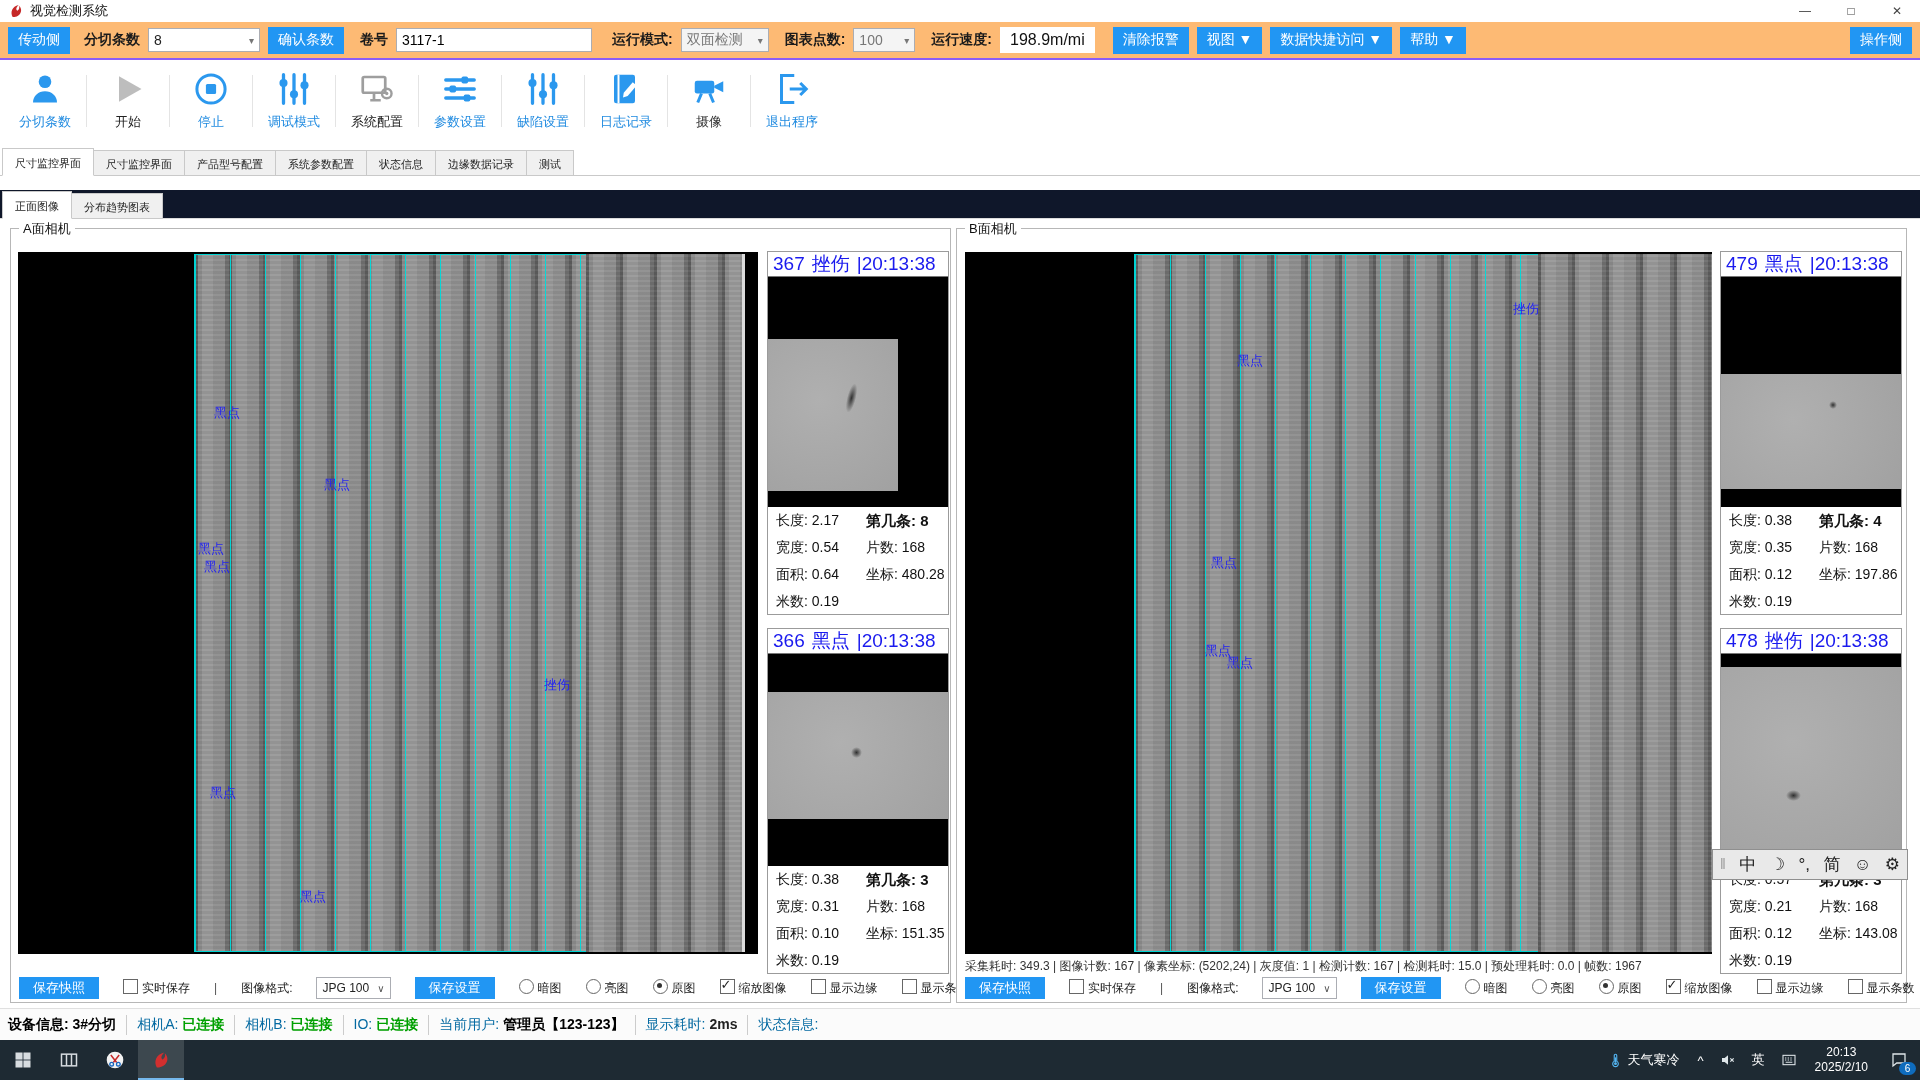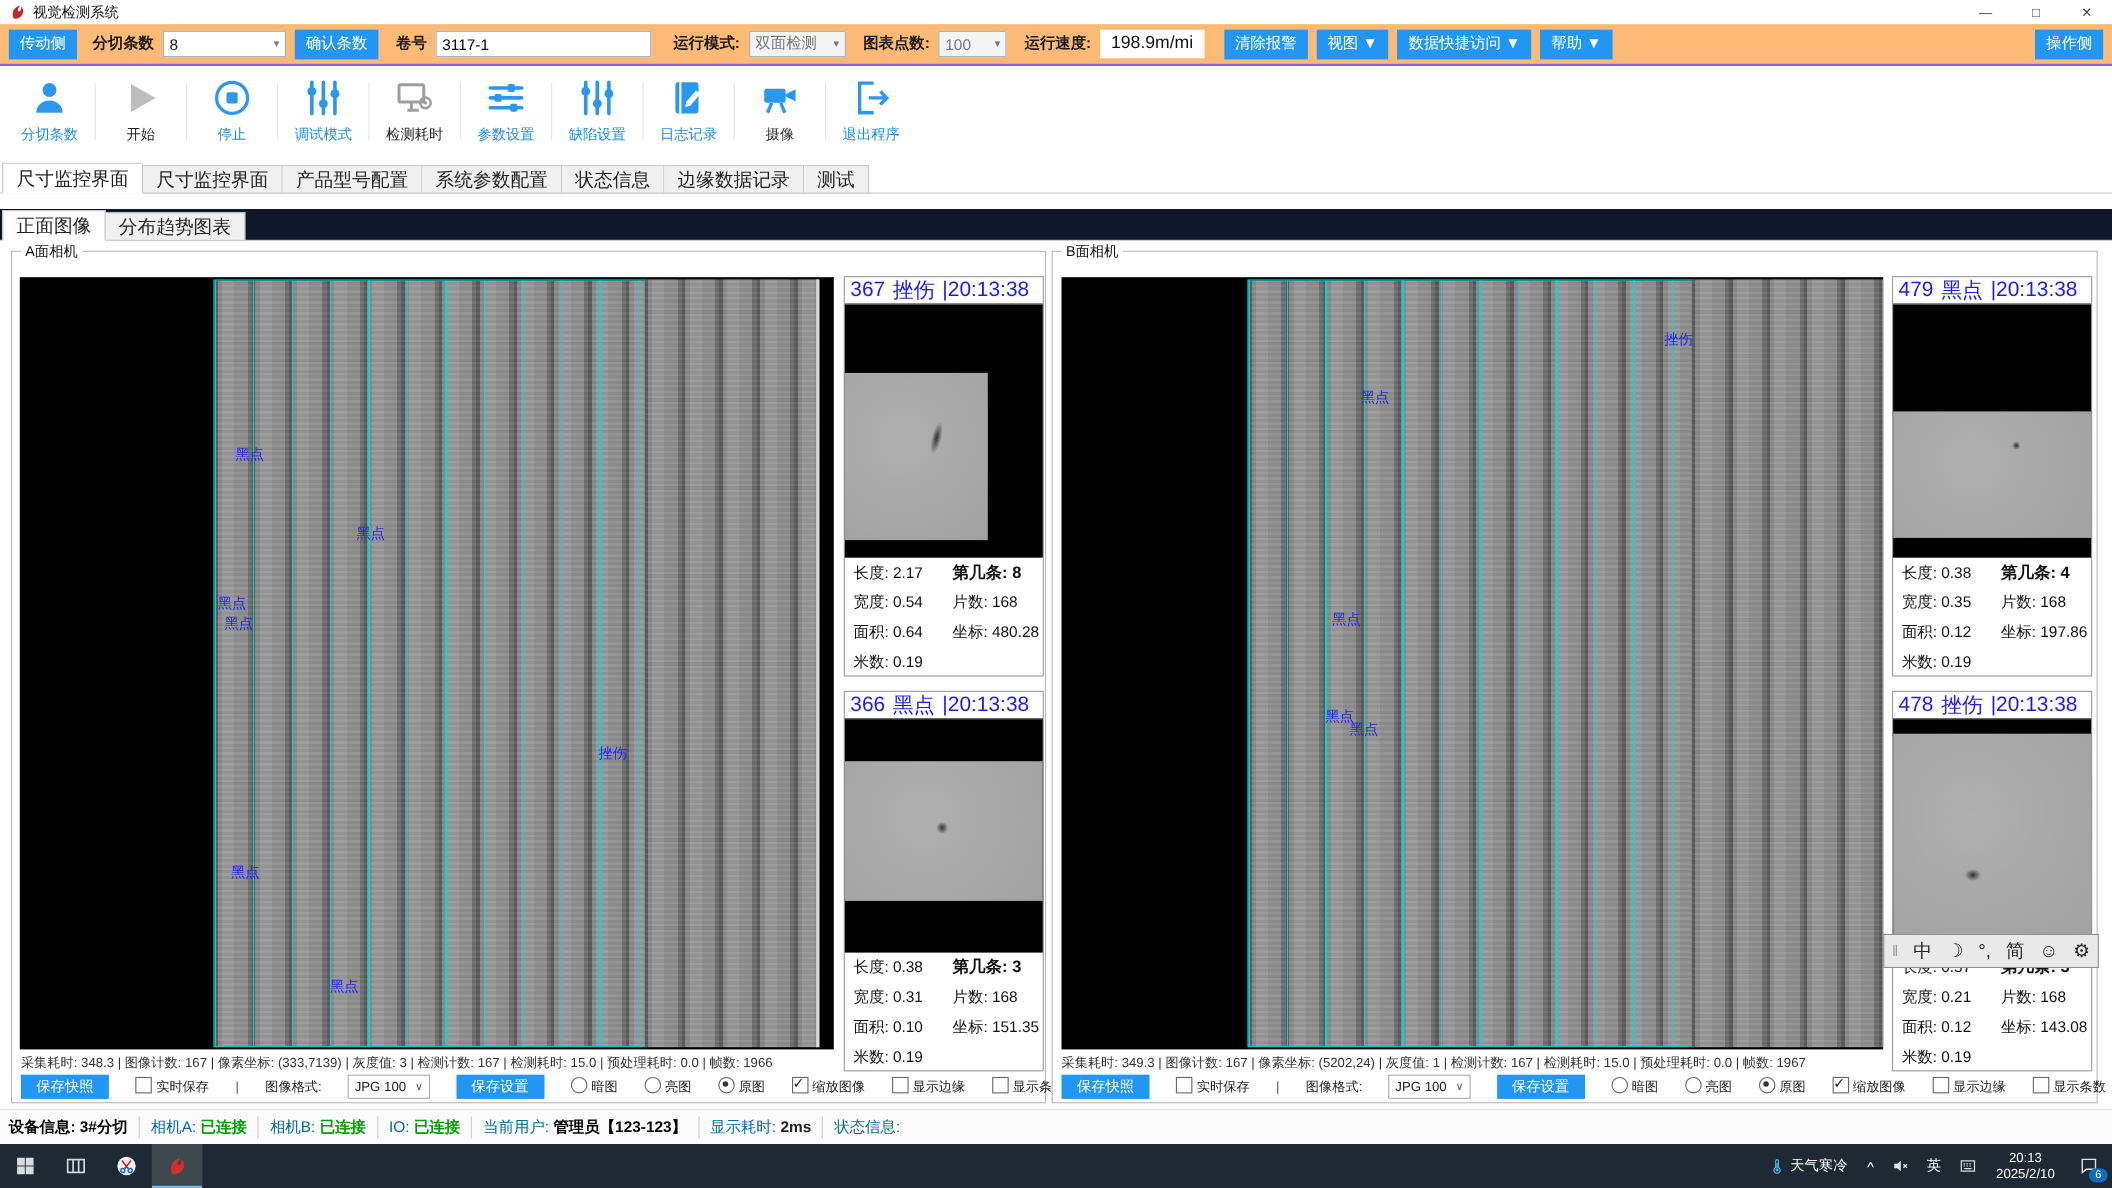--- a/index.html
+++ b/index.html
@@ -28,21 +28,21 @@
   
   .iconbar{position:absolute;top:61px;left:0;right:0;height:76px;background:#fff;display:flex;align-items:flex-end;padding:0 6px 6px 6px;box-sizing:border-box;}
   .tool{width:78px;display:flex;flex-direction:column;align-items:center;}
   .tool svg{width:36px;height:36px;}
   .tool .tlabel{font-size:13px;margin-top:3px;white-space:nowrap;}
   .tool-div{width:1px;height:52px;background:#e4e4e4;margin:0 2px 4px 2px;}
 
   
   .maintabs{position:absolute;top:146px;left:0;right:0;height:29px;display:flex;align-items:flex-end;border-bottom:1px solid #c9c9c9;padding-left:2px;background:#fff;}
   .subtabs{position:absolute;top:190px;left:0;right:0;height:28px;display:flex;align-items:flex-end;border-bottom:1px solid #dcdcdc;padding-left:2px;background:#0f172a;}
-  .tab{height:26px;line-height:26px;padding:0 12px;background:#f0f0f0;border:1px solid #c9c9c9;border-left:none;font-size:17px;color:#222;margin-bottom:-1px;box-sizing:border-box;white-space:nowrap;}
+  .tab{height:26px;line-height:26px;padding:0 12px;background:#f0f0f0;border:1px solid #c9c9c9;border-left:none;font-size:11px;color:#222;margin-bottom:-1px;box-sizing:border-box;white-space:nowrap;}
   .tab:first-child{border-left:1px solid #c9c9c9;}
   .tab.active{background:#fff;border-bottom:1px solid #fff;height:28px;line-height:28px;}
 
   
   .panels{position:absolute;top:228px;left:0;right:0;height:775px;background:#fff;}
   .panel{position:absolute;top:0;height:775px;border:1px solid #b7b7b7;box-sizing:border-box;background:#fff;}
   .legend{position:absolute;top:-9px;left:8px;background:#fff;padding:0 4px;font-size:13px;color:#111;z-index:3;}
   .cam{position:absolute;background:#000;overflow:hidden;}
   .zone{position:absolute;top:2px;bottom:2px;background:
       repeating-linear-gradient(0deg, rgba(255,255,255,0.04) 0 2px, rgba(0,0,0,0.04) 2px 5px),
@@ -192,21 +192,21 @@
         <div class="tlabel" style="color: rgb(31, 138, 224);">调试模式</div>
       </div>
       <div class="tool-div"></div>
       <div class="tool">
         <span style="color: rgb(158, 158, 158);"><svg viewBox="0 0 24 24" style="width: 36px; height: 36px;">
             <rect x="2.5" y="4" width="15" height="10.5" rx="1" fill="none" stroke="currentColor" stroke-width="1.8"></rect>
             <path d="M7.5 19.5h7M10 14.5v5" stroke="currentColor" stroke-width="1.8" fill="none"></path>
             <circle cx="18.5" cy="15" r="3.2" fill="none" stroke="currentColor" stroke-width="1.6"></circle>
             <circle cx="18.5" cy="15" r="1.1" fill="currentColor"></circle>
           </svg></span>
-        <div class="tlabel" style="color: rgb(34, 34, 34);">检测耗时</div>
+        <div class="tlabel" style="color: rgb(34, 34, 34);">系统配置</div>
       </div>
       <div class="tool-div"></div>
       <div class="tool">
         <span style="color: rgb(43, 152, 238);"><svg viewBox="0 0 24 24" style="width: 36px; height: 36px;">
             <g stroke="currentColor" stroke-width="2.2" stroke-linecap="round">
               <path d="M2.5 6h19M2.5 12h19M2.5 18h19"></path>
             </g>
             <g fill="currentColor">
               <rect x="13" y="3.6" width="4.4" height="4.8" rx="1.2"></rect>
               <rect x="5" y="9.6" width="4.4" height="4.8" rx="1.2"></rect>
@@ -337,21 +337,20 @@
             <div class="drow">
               <span class="dcell">面积: 0.10</span>
               <span class="dcell">坐标: 151.35</span>
             </div>
             <div class="drow">
               <span class="dcell">米数: 0.19</span>
               <span class="dcell"></span>
             </div>
           </div>
         </div>
-        <div class="pstatus" style="left: 8px; top: 729px; width: 738px;">采集耗时: 348.3 | 图像计数: 167 | 像素坐标: (333,7139) | 灰度值: 3 | 检测计数: 167 | 检测耗时: 15.0 | 预处理耗时: 0.0 | 帧数: 1966</div>
         <div class="pctrl" style="left: 8px; top: 748px; width: 744px;">
           <button class="ctrl-btn">保存快照</button>
           <span><span class="chk"></span><span>实时保存</span></span>
           <span class="pipe">|</span>
           <span>图像格式:</span>
           <span class="mini-sel">
             <span>JPG 100</span>
             <span class="arr">∨</span>
           </span>
           <button class="ctrl-btn">保存设置</button>

